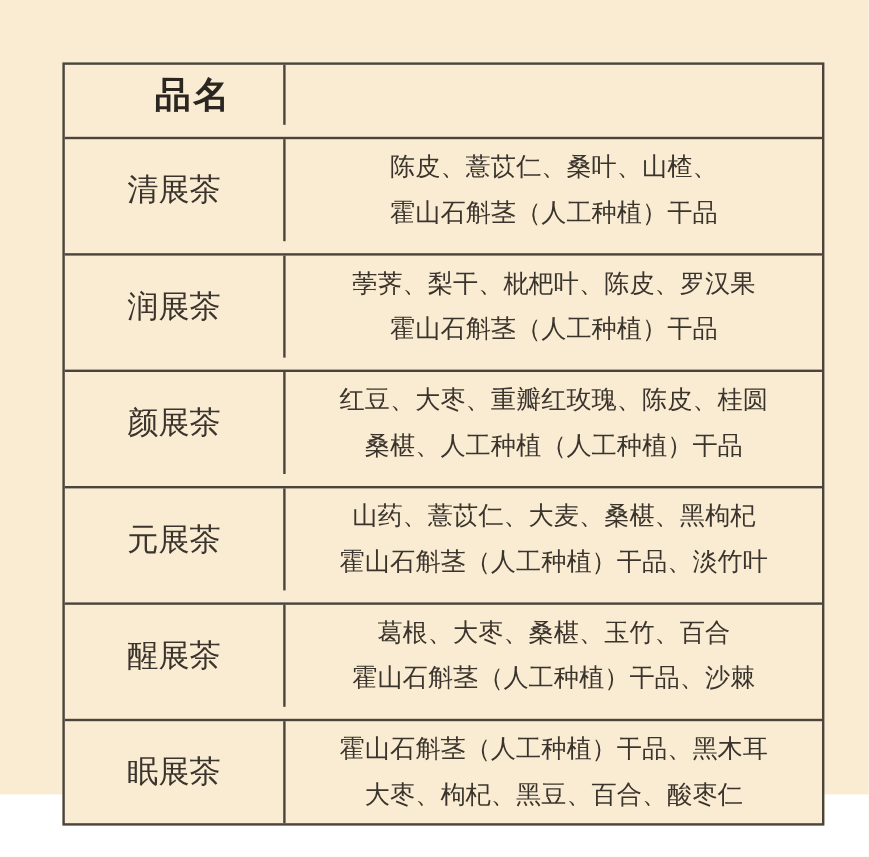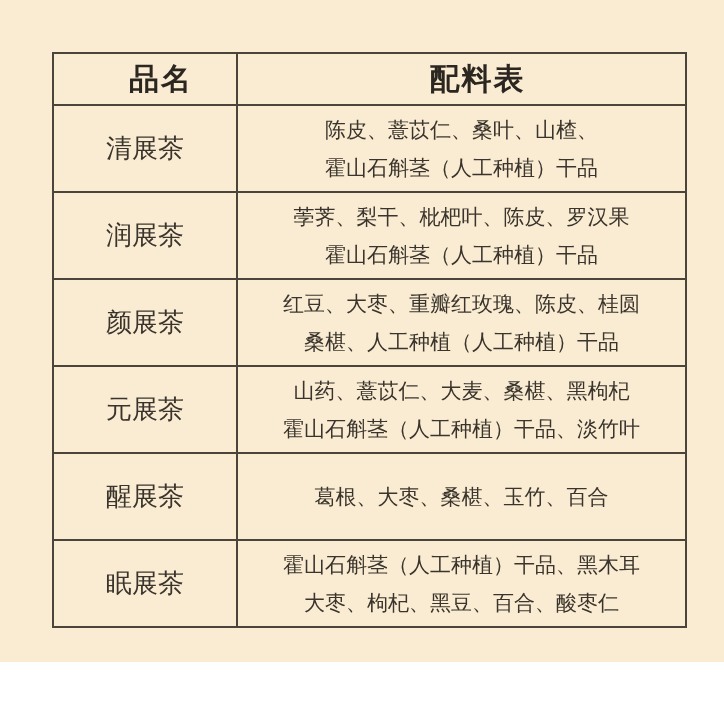--- a/index.html
+++ b/index.html
@@ -30,20 +30,21 @@
     box-sizing: border-box;
     border: 2px solid #4A443B;
     background: #FAECD3;
   }
   .row {
     display: flex;
     align-items: stretch;
   }
   .row + .row {
     border-top: 2px solid #4A443B;
+    margin-top: 10px;
   }
   .cell {
     display: flex;
     flex-direction: column;
     align-items: center;
     justify-content: center;
     box-sizing: border-box;
     color: #3A342C;
     text-align: center;
   }
@@ -76,21 +77,20 @@
 </style>
 </head>
 <body>
 
 <div class="page-bg"></div>
 
 <div class="ingredient-table">
 
   <div class="row header-row">
     <div class="cell name-cell">品名</div>
-    <div class="cell ing-cell">配料表</div>
   </div>
 
   <div class="row body-row">
     <div class="cell name-cell">清展茶</div>
     <div class="cell ing-cell">
       <div class="ing-line">陈皮、薏苡仁、桑叶、山楂、</div>
       <div class="ing-line">霍山石斛茎（人工种植）干品</div>
     </div>
   </div>
 
@@ -115,20 +115,21 @@
     <div class="cell ing-cell">
       <div class="ing-line">山药、薏苡仁、大麦、桑椹、黑枸杞</div>
       <div class="ing-line">霍山石斛茎（人工种植）干品、淡竹叶</div>
     </div>
   </div>
 
   <div class="row body-row">
     <div class="cell name-cell">醒展茶</div>
     <div class="cell ing-cell">
       <div class="ing-line">葛根、大枣、桑椹、玉竹、百合</div>
+      <div class="ing-line">霍山石斛茎（人工种植）干品、沙棘</div>
     </div>
   </div>
 
   <div class="row body-row">
     <div class="cell name-cell">眠展茶</div>
     <div class="cell ing-cell">
       <div class="ing-line">霍山石斛茎（人工种植）干品、黑木耳</div>
       <div class="ing-line">大枣、枸杞、黑豆、百合、酸枣仁</div>
     </div>
   </div>

